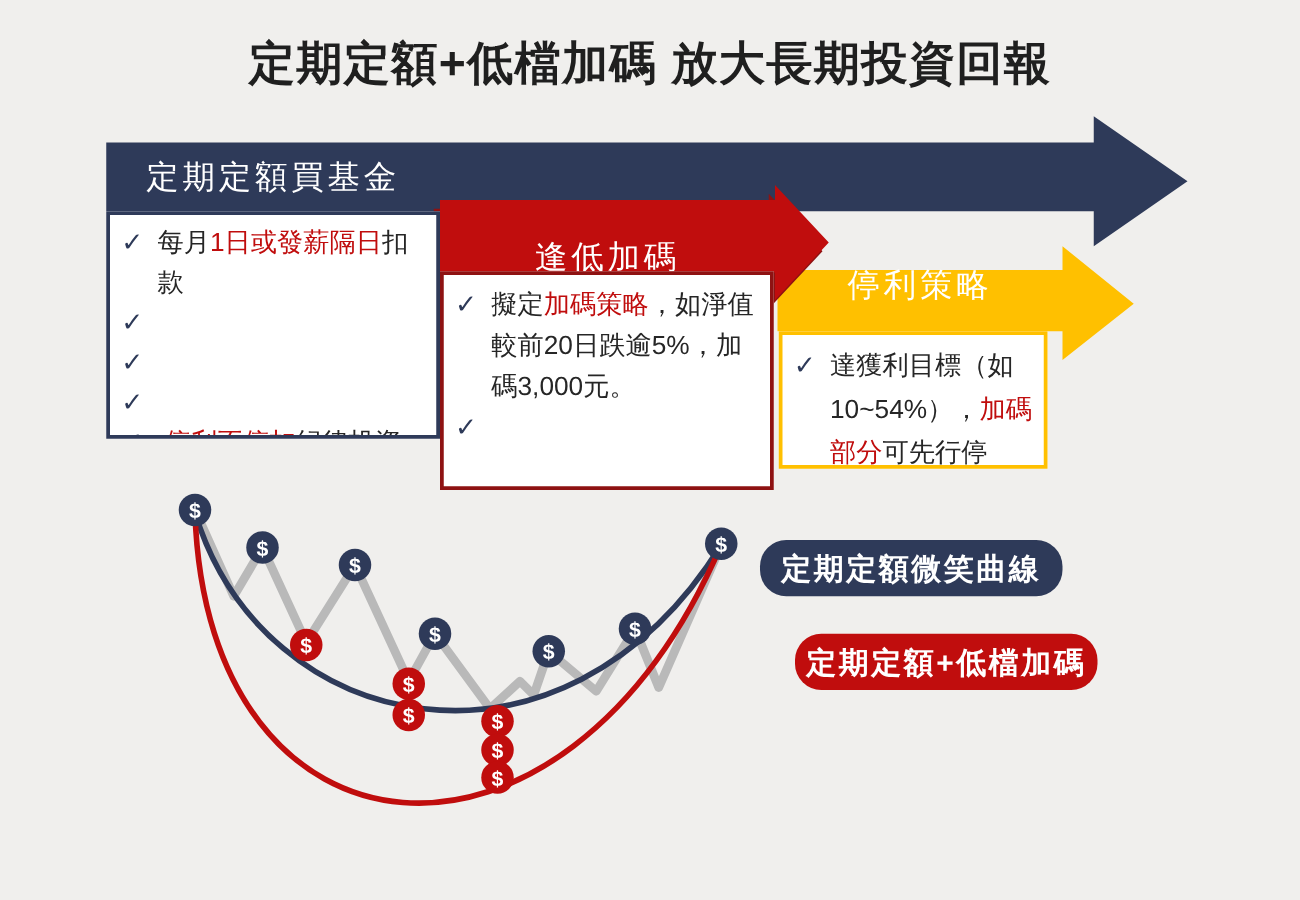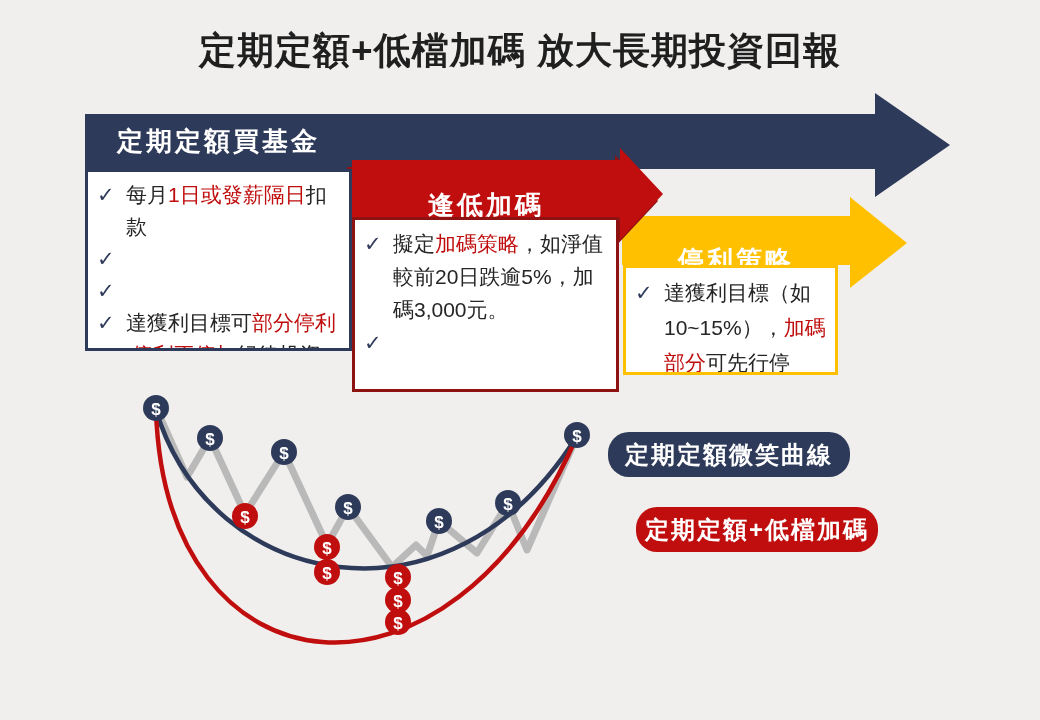--- a/index.html
+++ b/index.html
@@ -8,25 +8,25 @@
     background:var(--bg,#f0efed);
     font-family:"Liberation Sans","DejaVu Sans",sans-serif;
   }
   .bg-svg{position:absolute;left:0;top:0;}
   .title{
     position:absolute;top:26px;left:0;width:100%;text-align:center;
     font-size:37px;font-weight:bold;color:#1f1f1f;letter-spacing:1px;
   }
   .arrow-label{
     position:absolute;display:flex;align-items:center;
-    color:#fff;font-weight:bold;font-size:26px;letter-spacing:3px;
+    color:#fff;font-weight:normal;font-size:26px;letter-spacing:3px;
   }
   .lbl-dca{left:85px;top:114px;width:700px;height:55px;padding-left:32px;}
   .lbl-low{left:352px;top:176px;width:268px;height:58px;justify-content:center;}
-  .lbl-tp{left:622px;top:204px;width:228px;height:49px;justify-content:center;margin-top:32px;}
+  .lbl-tp{left:622px;top:204px;width:228px;height:49px;justify-content:center;}
   .box{position:absolute;background:#fff;box-sizing:border-box;overflow:hidden;}
   .box-dca{left:85px;top:169px;width:267px;height:182px;border:3px solid var(--navy);}
   .box-low{left:352px;top:217px;width:267px;height:175px;border:3px solid var(--dark-red);}
   .box-tp{left:623px;top:265px;width:215px;height:110px;border:3px solid var(--gold);}
   ul.bullets{list-style:none;margin:0;padding:7px 4px 6px 9px;}
   .bullets li{display:flex;align-items:flex-start;font-size:21px;color:var(--ink);}
   .box-dca .bullets li{line-height:32px;}
   .box-low .bullets li{line-height:33px;}
   .box-tp .bullets li{line-height:35px;}
   .check{flex:none;width:29px;color:var(--navy);font-weight:bold;}
@@ -124,21 +124,20 @@
           <span class="btxt"><span>每月</span><span class="red">1日或發薪隔日</span><span>扣款</span></span>
         </li>
         <li>
           <span class="check">✓</span>
         </li>
         <li>
           <span class="check">✓</span>
         </li>
         <li>
           <span class="check">✓</span>
-          <span class="btxt"><span>達獲利目標可</span><span class="red">部分停利</span></span>
         </li>
         <li>
           <span class="check">✓</span>
           <span class="btxt"><span>&nbsp;</span><span class="red">停利不停扣</span><span>紀律投資</span></span>
         </li>
       </ul>
   </div>
   <div class="box box-low">
     <ul class="bullets">
         <li>
@@ -147,21 +146,21 @@
         </li>
         <li>
           <span class="check">✓</span>
         </li>
       </ul>
   </div>
   <div class="box box-tp">
     <ul class="bullets">
         <li>
           <span class="check">✓</span>
-          <span class="btxt"><span>達獲利目標（如10~15%），</span><span class="red">加碼部分</span><span>可先行停利。</span></span>
+          <span class="btxt"><span>達獲利目標（如10~54%），</span><span class="red">加碼部分</span><span>可先行停利。</span></span>
         </li>
       </ul>
   </div>
 
   <div class="pill pill-navy">定期定額微笑曲線</div>
   <div class="pill pill-red">定期定額+低檔加碼</div>
 
 </div>
 
 </body></html>

